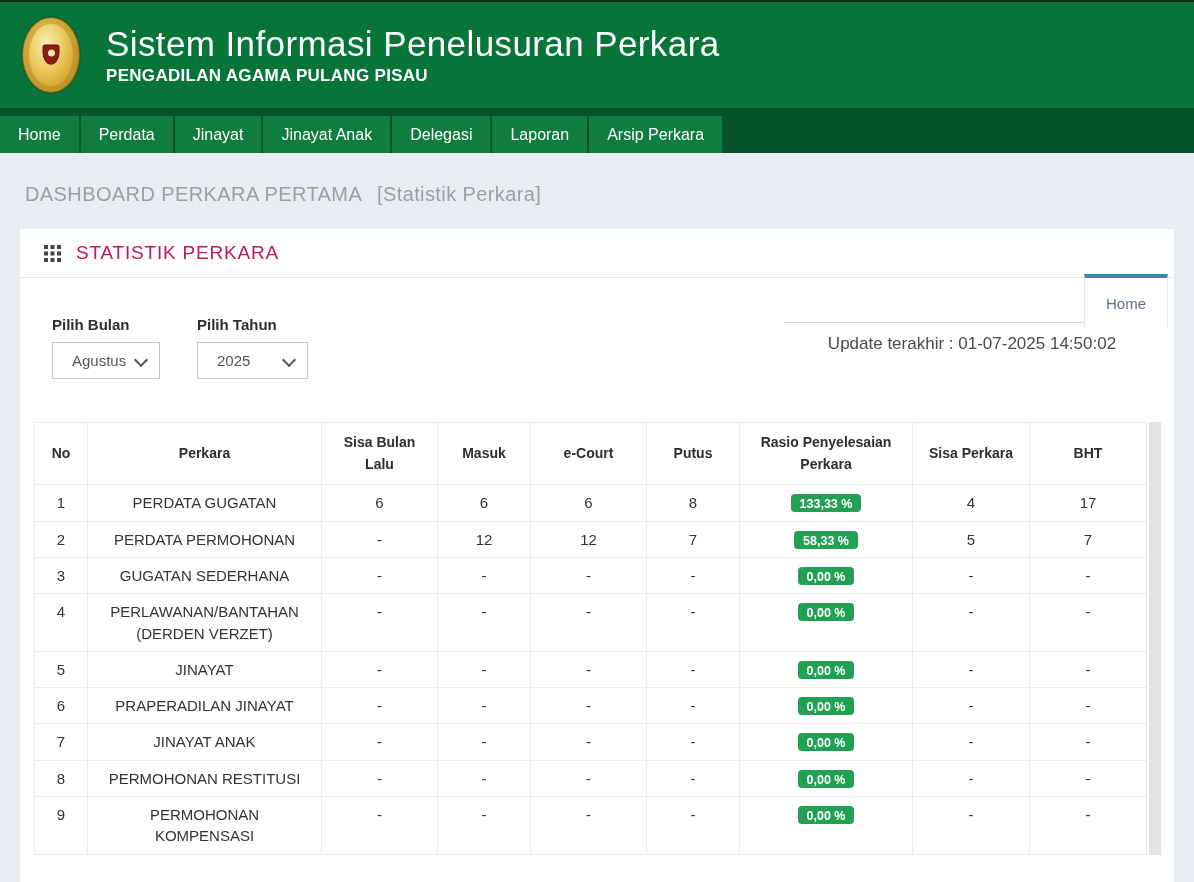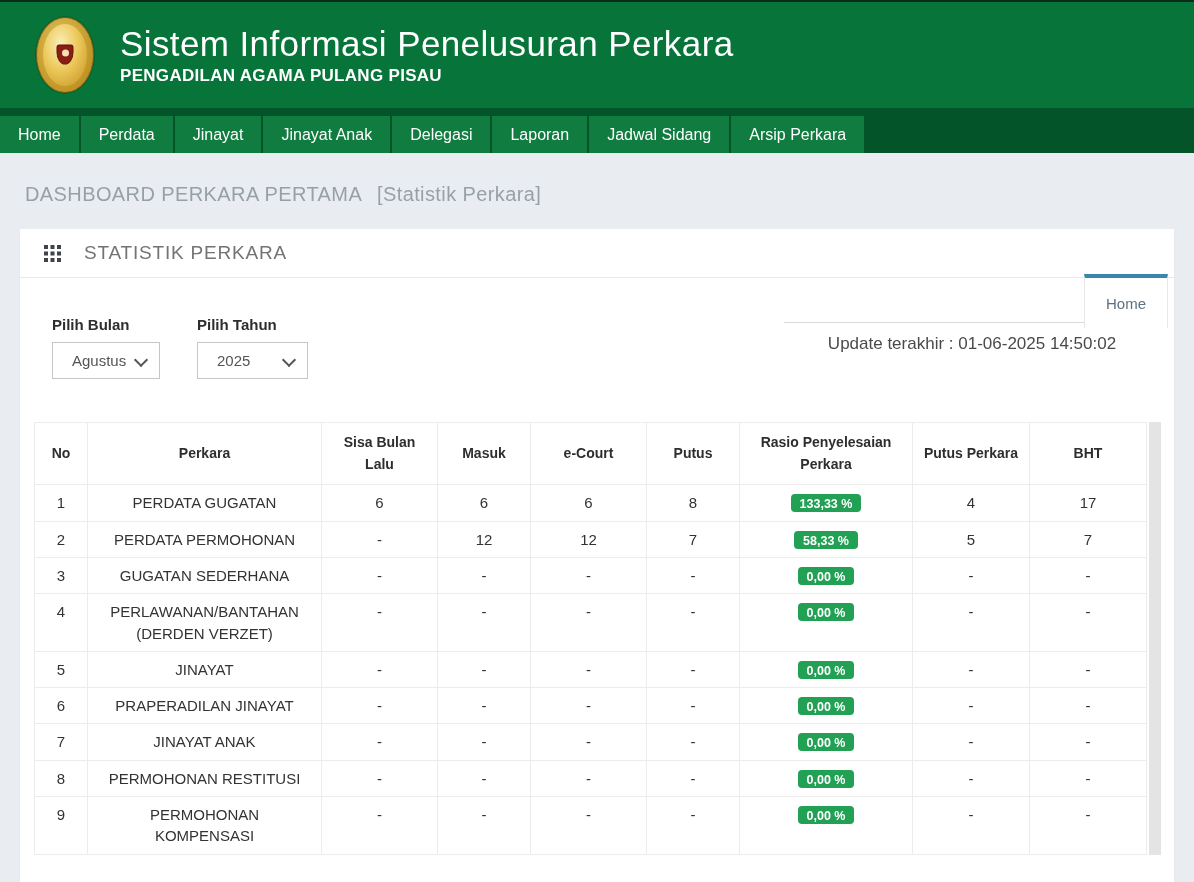--- a/index.html
+++ b/index.html
@@ -7,21 +7,21 @@
   body {
     width:1194px; height:882px; overflow:hidden;
     background:#e9edf2;
     font-family:"Liberation Sans", sans-serif;
   }
 
   
   .site-header {
     height:108px; background:#077439;
     border-top:2px solid #0c2b18;
-    display:flex; align-items:center; padding-left:36px;
+    display:flex; align-items:center; padding-left:22px;
   }
   .logo {
     width:58px; height:76px; border-radius:50%;
     background:radial-gradient(ellipse at 42% 35%, #f9efb8 0%, #ecc95c 38%, #cf9f2e 72%, #a87c19 100%);
     border:1px solid #7c5f12;
     box-shadow:inset 0 0 0 6px rgba(176,132,28,.45), 0 0 0 1px rgba(0,0,0,.15);
     position:relative; margin-right:26px; flex:none;
   }
   .logo .shield {
     position:absolute; left:50%; top:50%; transform:translate(-50%,-52%);
@@ -69,21 +69,21 @@
     background:#ffffff; border-top:4px solid #3a87ad;
     border-left:1px solid #e8e8e8; border-right:1px solid #e8e8e8;
     z-index:5; display:flex; align-items:center; justify-content:center;
     font-size:15px; color:#5e7080; cursor:pointer;
   }
   .section-heading {
     display:flex; align-items:center; height:49px;
     padding-left:24px; column-gap:11px;
     border-bottom:1px solid #e8e8e8;
   }
-  .section-heading h2 { margin:12px; font-size:19px; font-weight:400; color:#737373; letter-spacing:.8px;text-align:right; }
+  .section-heading h2 { margin:4px; font-size:19px; font-weight:400; color:#be185d; letter-spacing:.8px;text-align:right; }
 
   
   .content { position:relative; padding:38px 14px 0 14px; }
   .filters-row { display:flex; column-gap:37px; padding-left:18px; height:90px; }
   .filter-group label { display:block; font-size:15px; font-weight:bold; color:#2e2e2e; margin-bottom:9px; }
   .select-wrap { position:relative; height:37px; border:1px solid #c6c6c6; background:#fff; }
   .select-wrap.month { width:108px; }
   .select-wrap.year  { width:111px; }
   .select-wrap select {
     appearance:none; -webkit-appearance:none; -moz-appearance:none;
@@ -137,21 +137,20 @@
   </div>
 </header>
 
 <nav class="main-nav">
     <div class="nav-item">Home</div>
     <div class="nav-item">Perdata</div>
     <div class="nav-item">Jinayat</div>
     <div class="nav-item">Jinayat Anak</div>
     <div class="nav-item">Delegasi</div>
     <div class="nav-item">Laporan</div>
-    <div class="nav-item">Jadwal Sidang</div>
     <div class="nav-item">Arsip Perkara</div>
   </nav>
 
 <div class="page-title-bar">
   <span>DASHBOARD PERKARA PERTAMA</span>
   <span class="sub">[Statistik Perkara]</span>
 </div>
 
 <main class="card">
 
@@ -185,21 +184,21 @@
         </div>
       </div>
       <div class="filter-group">
         <label>Pilih Tahun</label>
         <div class="select-wrap year">
           <select id="year-select"><option>2025</option></select>
         </div>
       </div>
     </div>
 
-    <div class="update-block">Update terakhir : 01-06-2025 14:50:02</div>
+    <div class="update-block">Update terakhir : 01-07-2025 14:50:02</div>
 
     <div class="table-wrap">
       <table class="stats">
         <colgroup>
           <col class="c1">
             <col class="c2">
             <col class="c3">
             <col class="c4">
             <col class="c5">
           <col class="c6">
@@ -209,21 +208,21 @@
         </colgroup>
         <thead>
             <tr id="table-head-row">
               <th>No</th>
               <th>Perkara</th>
               <th>Sisa Bulan Lalu</th>
               <th>Masuk</th>
               <th>e-Court</th>
               <th>Putus</th>
               <th>Rasio Penyelesaian Perkara</th>
-              <th>Putus Perkara</th>
+              <th>Sisa Perkara</th>
               <th>BHT</th>
             </tr>
           </thead>
         <tbody id="table-body">
             <tr>
               <td class="col-no">1</td>
               <td class="col-perkara">PERDATA GUGATAN</td>
               <td class="col-num red">6</td>
               <td class="col-num blue">6</td>
               <td class="col-num blue">6</td>

